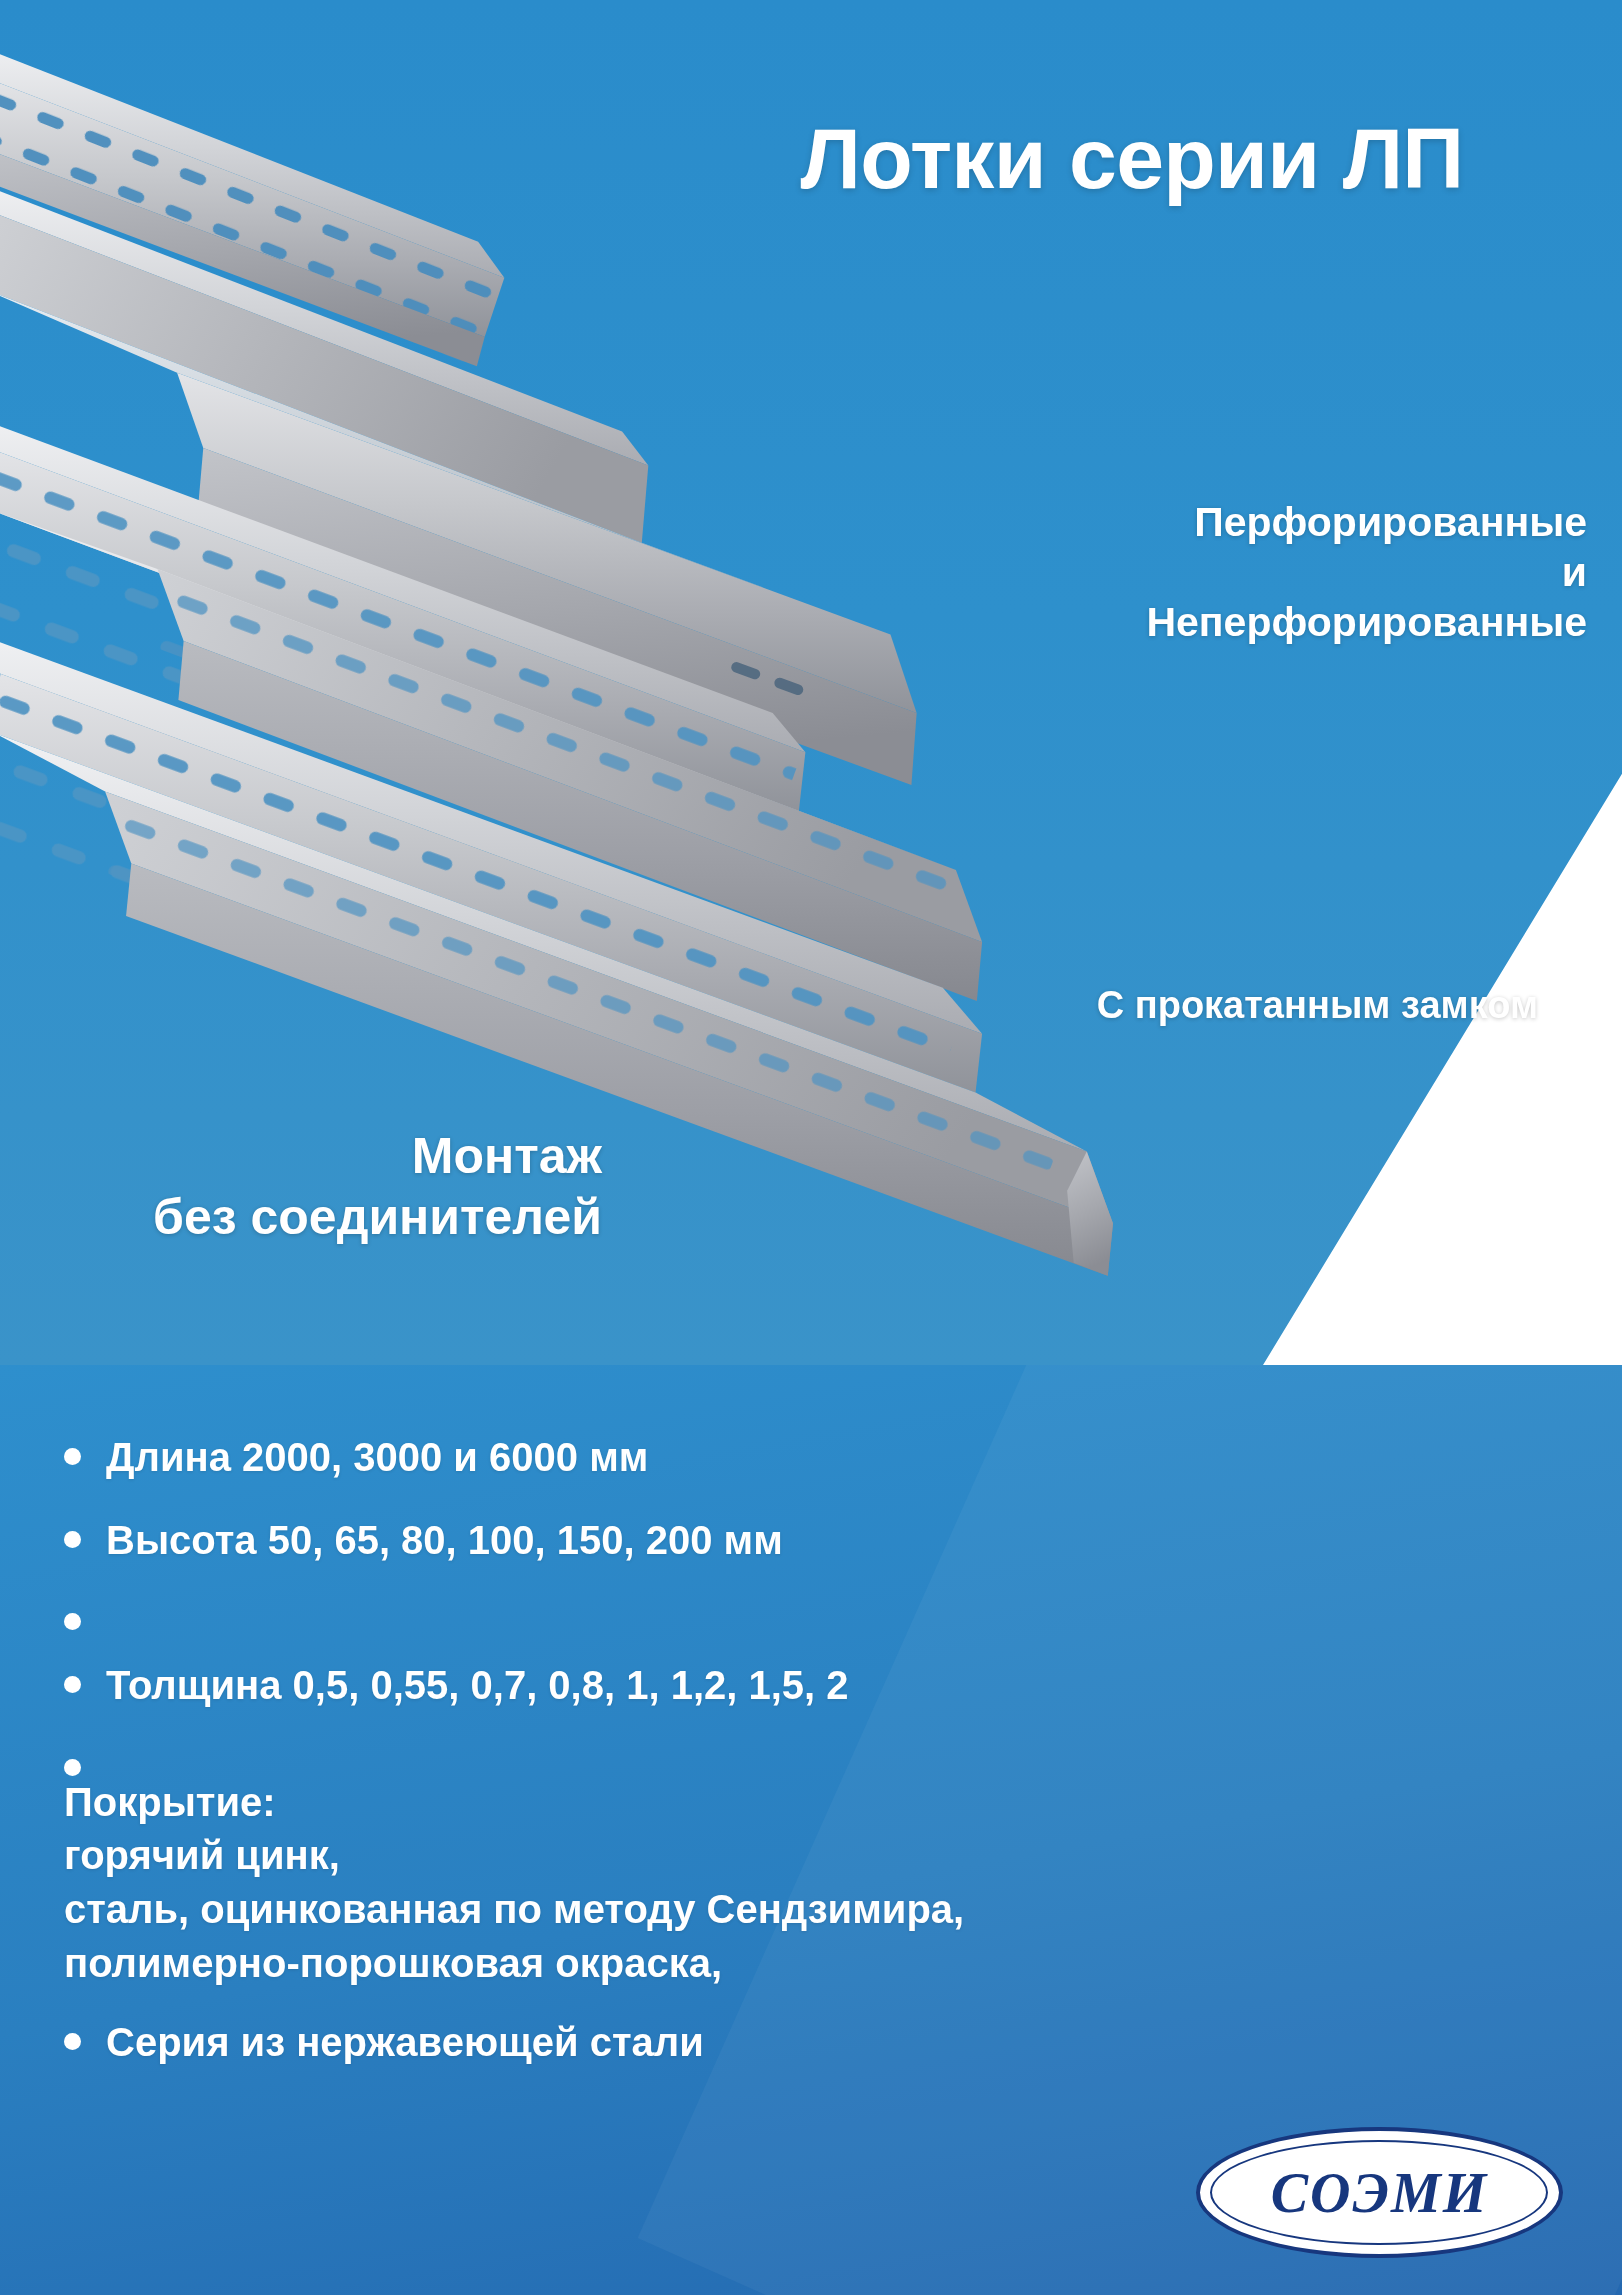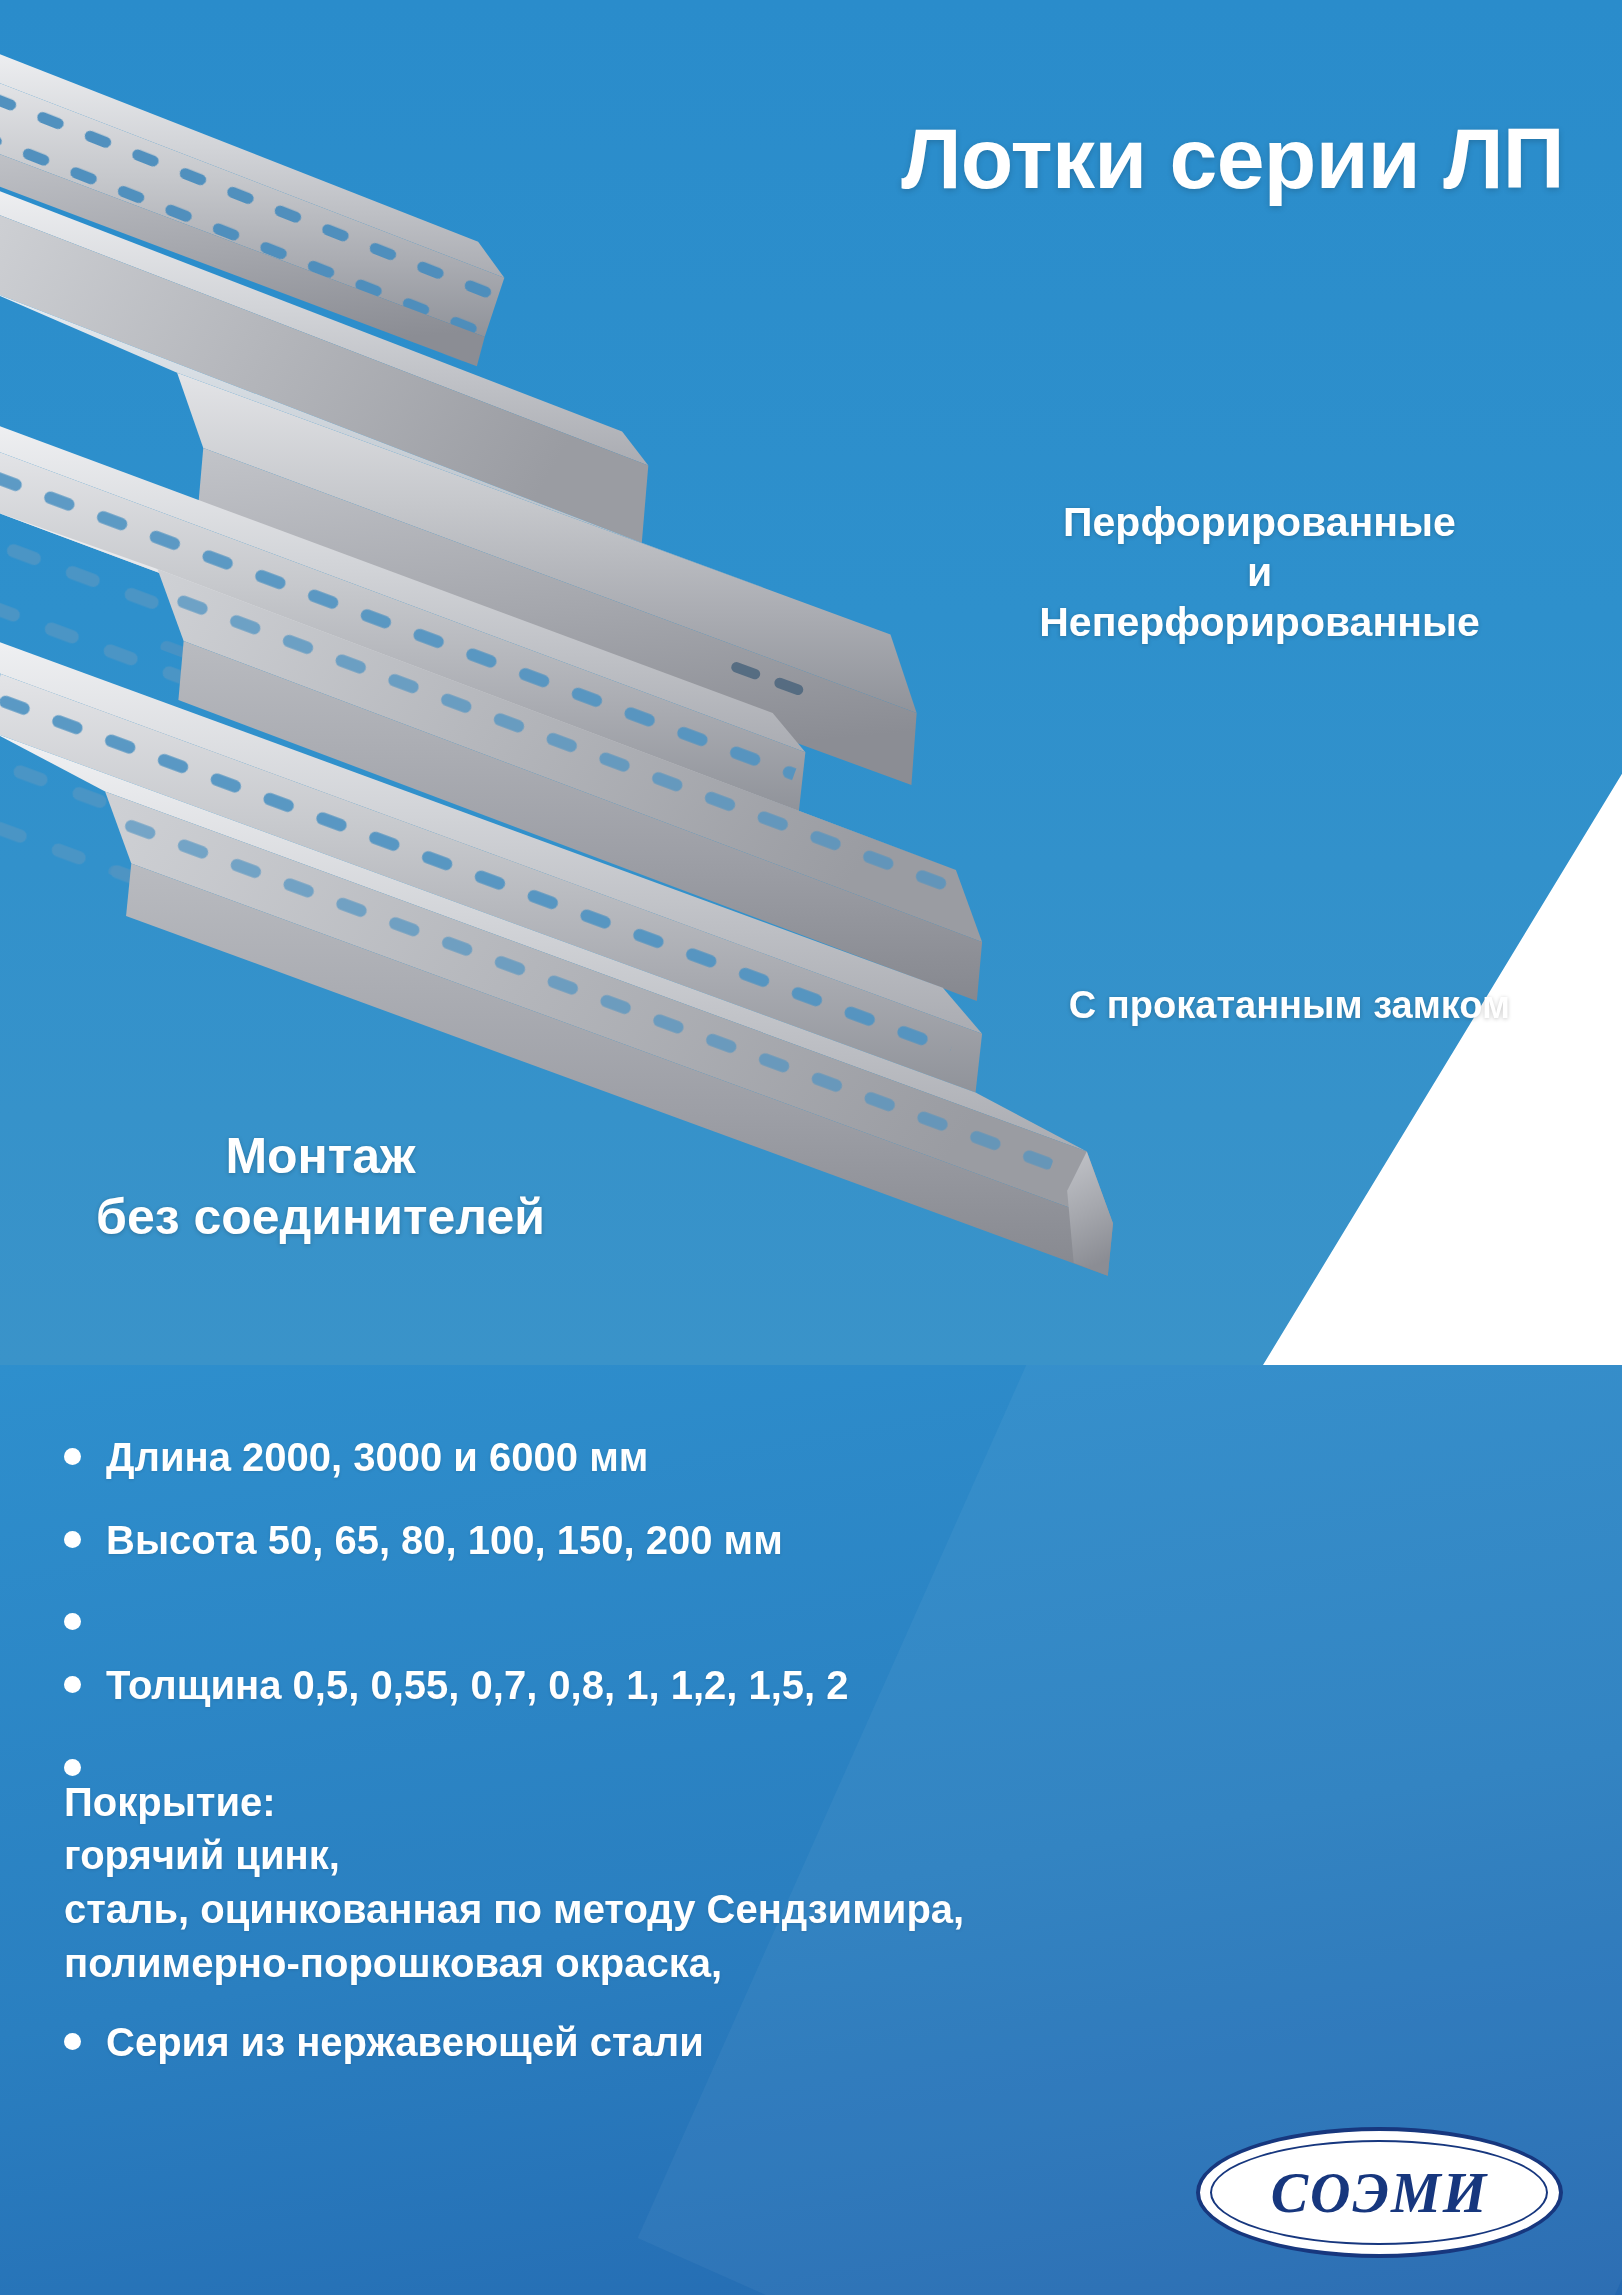--- a/index.html
+++ b/index.html
@@ -59,33 +59,33 @@
     pointer-events: none;
   }
   .trays svg { display: block; }
 
   
   .hero-title {
     position: absolute;
     right: 59px;
     top: 52px;
     width: 864px;
-    text-align: right;
+    text-align: center;
     color: #ffffff;
     font-size: 86px;
     font-weight: bold;
     line-height: 1.12;
     letter-spacing: -0.7px;
     text-shadow: 0 2px 6.5px rgba(0,0,0,0.18);
   }
   .hero-label {
     position: absolute;
     color: #ffffff;
     font-weight: bold;
-    text-align: center;
+    text-align: right;
     line-height: 1.22;
     text-shadow: 0 1.3px 4.6px rgba(0,0,0,0.22);
   }
   .label-perf {
     right: 36px;
     top: 497px;
     width: 655px;
     font-size: 41px;
   }
   .label-lock {

